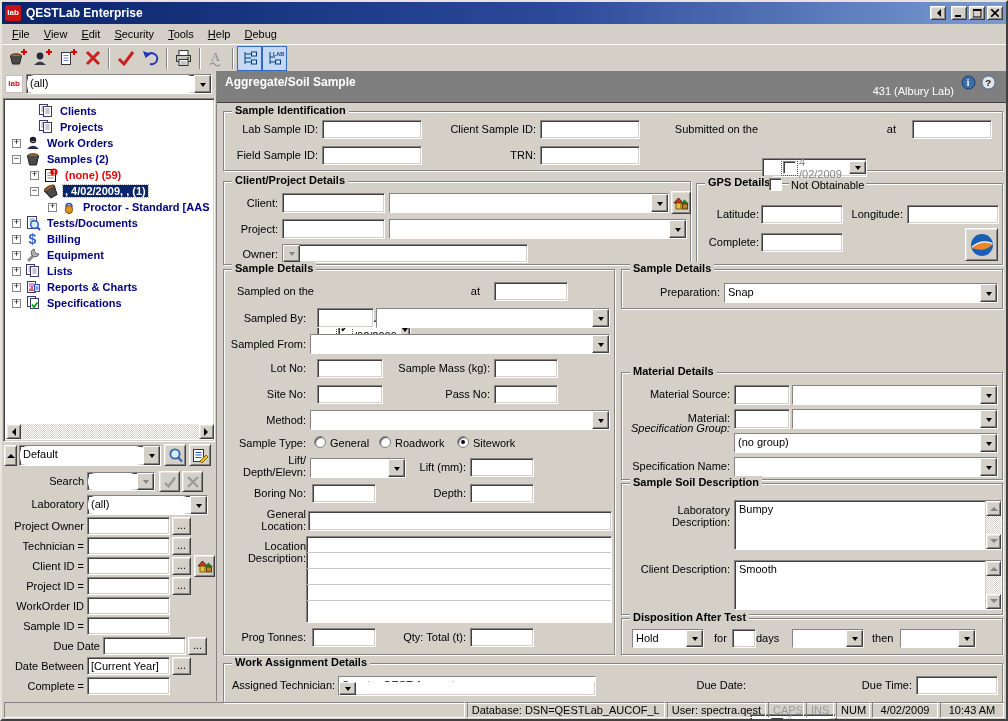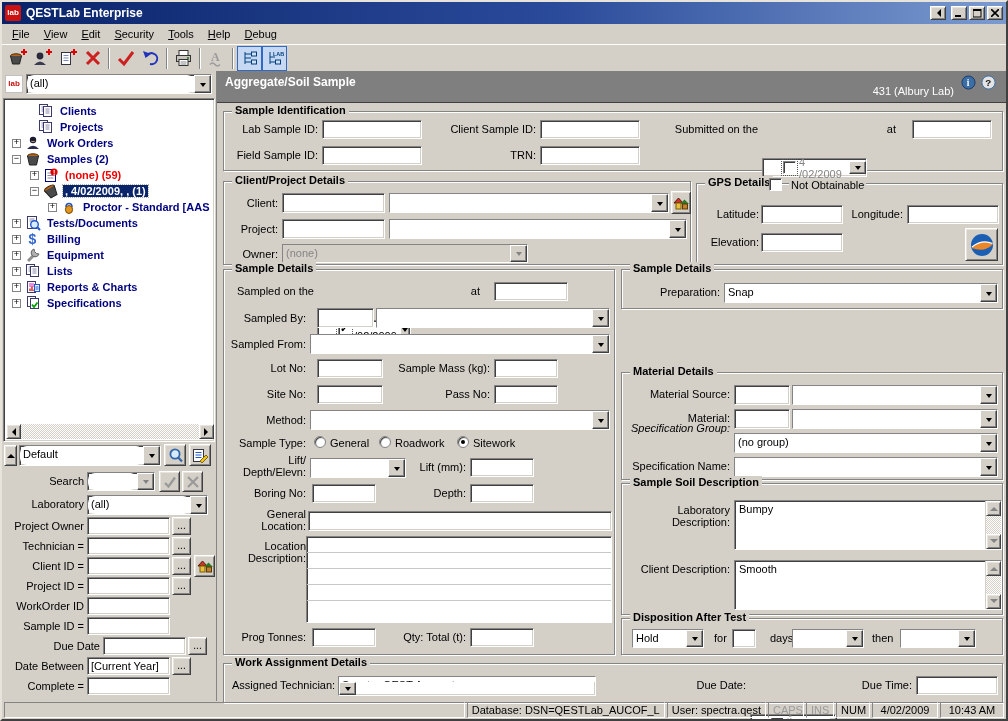--- a/index.html
+++ b/index.html
@@ -533,36 +533,35 @@
         <span class="lbl" style="left:6px;top:41px;width:48px;">Project:</span>
         <input class="fld" style="left: 58px; top: 37px; width: 103px; height: 20px;" value="">
         <div class="acombo" style="left:165px;top:37px;width:298px;height:20px;">
           <span class="cv"></span>
           <span class="ca">
               <i></i>
             </span>
         </div>
         <span class="lbl" style="left:6px;top:66px;width:48px;">Owner:</span>
         <div class="acombo disabled" style="left:58px;top:62px;width:246px;height:19px;">
-          <span class="cv">(none)</span>
           <span class="ca">
               <i style="border-top-color:#848484;"></i>
             </span>
         </div>
       </div>
 
       <div class="grp" style="left:479px;top:112px;width:307px;height:82px;">
         <span class="grp-title">GPS Details</span>
         <span class="cbx" style="position:absolute;left:72px;top:-6px;background:#fff;"></span>
         <span style="position:absolute;left:92px;top:-5px;background:#d4d0c8;padding:0 2px;">Not Obtainable</span>
         <span class="lbl" style="left:4px;top:24px;width:58px;">Latitude:</span>
         <input class="fld" style="left: 64px; top: 21px; width: 82px; height: 19px;" value="">
         <span class="lbl" style="left:150px;top:24px;width:56px;">Longitude:</span>
         <input class="fld" style="left: 210px; top: 21px; width: 92px; height: 19px;" value="">
-        <span class="lbl" style="left:4px;top:52px;width:58px;">Elevation:</span>
+        <span class="lbl" style="left:4px;top:52px;width:58px;">Complete:</span>
         <input class="fld" style="left: 64px; top: 49px; width: 82px; height: 19px;" value="">
         <div class="rz" style="position:absolute;left:268px;top:44px;width:33px;height:33px;display:flex;align-items:center;justify-content:center;">
           <svg width="26" height="26" viewBox="0 0 26 26">
               <circle cx="13" cy="13" r="11" fill="#1a5fb4"></circle>
               <path d="M2.5,16 Q13,6 24,12 Q16,21 2.5,16" fill="#e8882a"></path>
               <path d="M3,15 Q13,7 23.5,11.5" stroke="#fff" stroke-width="1.2" fill="none"></path>
             </svg>
         </div>
       </div>
 
@@ -734,21 +733,21 @@
       <div class="grp" style="left:404px;top:547px;width:382px;height:37px;">
         <span class="grp-title">Disposition After Test</span>
         <div class="acombo" style="left:10px;top:10px;width:72px;height:19px;">
           <span class="cv">Hold</span>
           <span class="ca">
               <i></i>
             </span>
         </div>
         <span class="itxt" style="left:92px;top:13px;">for</span>
         <input class="fld" style="left: 110px; top: 10px; width: 24px; height: 19px;" value="">
-        <span class="itxt" style="left:148px;top:13px;text-align:right;">days</span>
+        <span class="itxt" style="left:134px;top:13px;text-align:right;">days</span>
         <div class="acombo" style="left:170px;top:10px;width:72px;height:19px;">
           <span class="cv"></span>
           <span class="ca">
               <i></i>
             </span>
         </div>
         <span class="itxt" style="left:250px;top:13px;">then</span>
         <div class="acombo" style="left:278px;top:10px;width:76px;height:19px;">
           <span class="cv"></span>
           <span class="ca">

